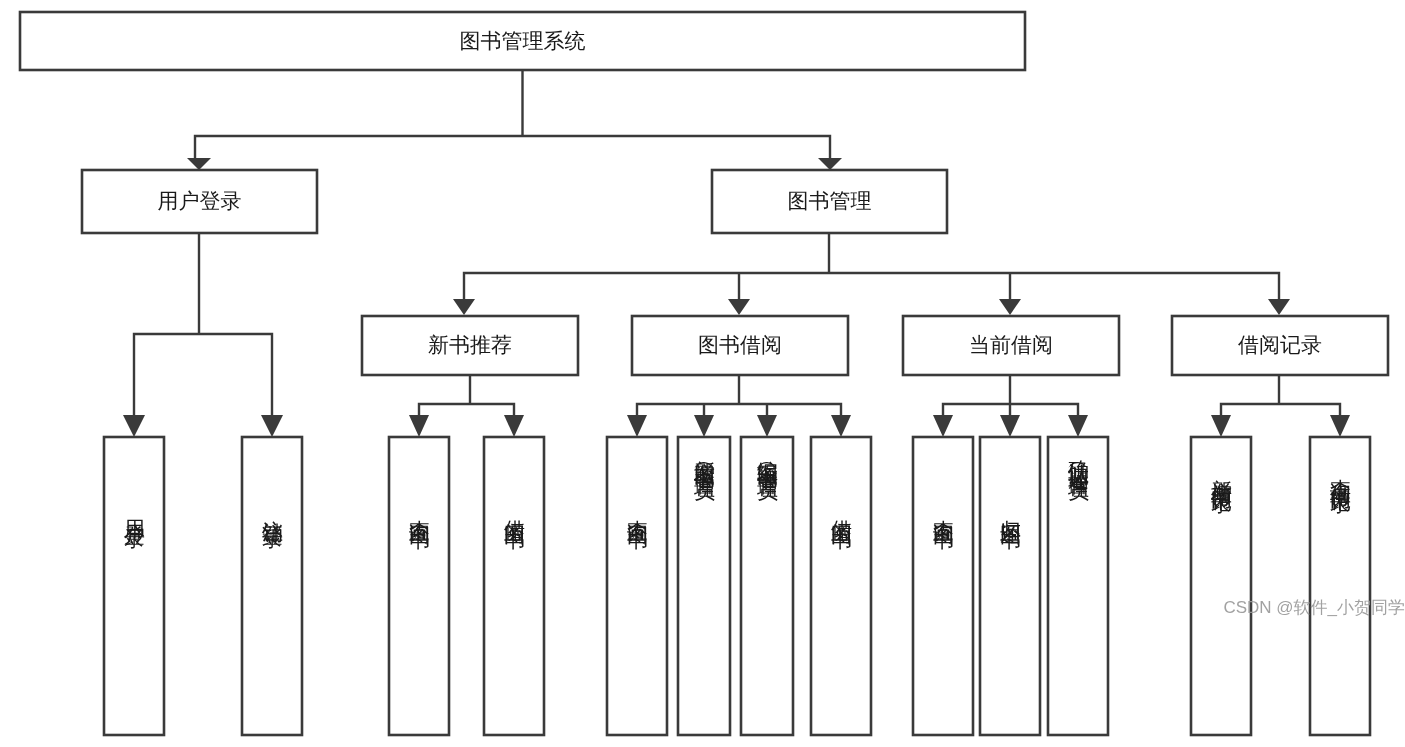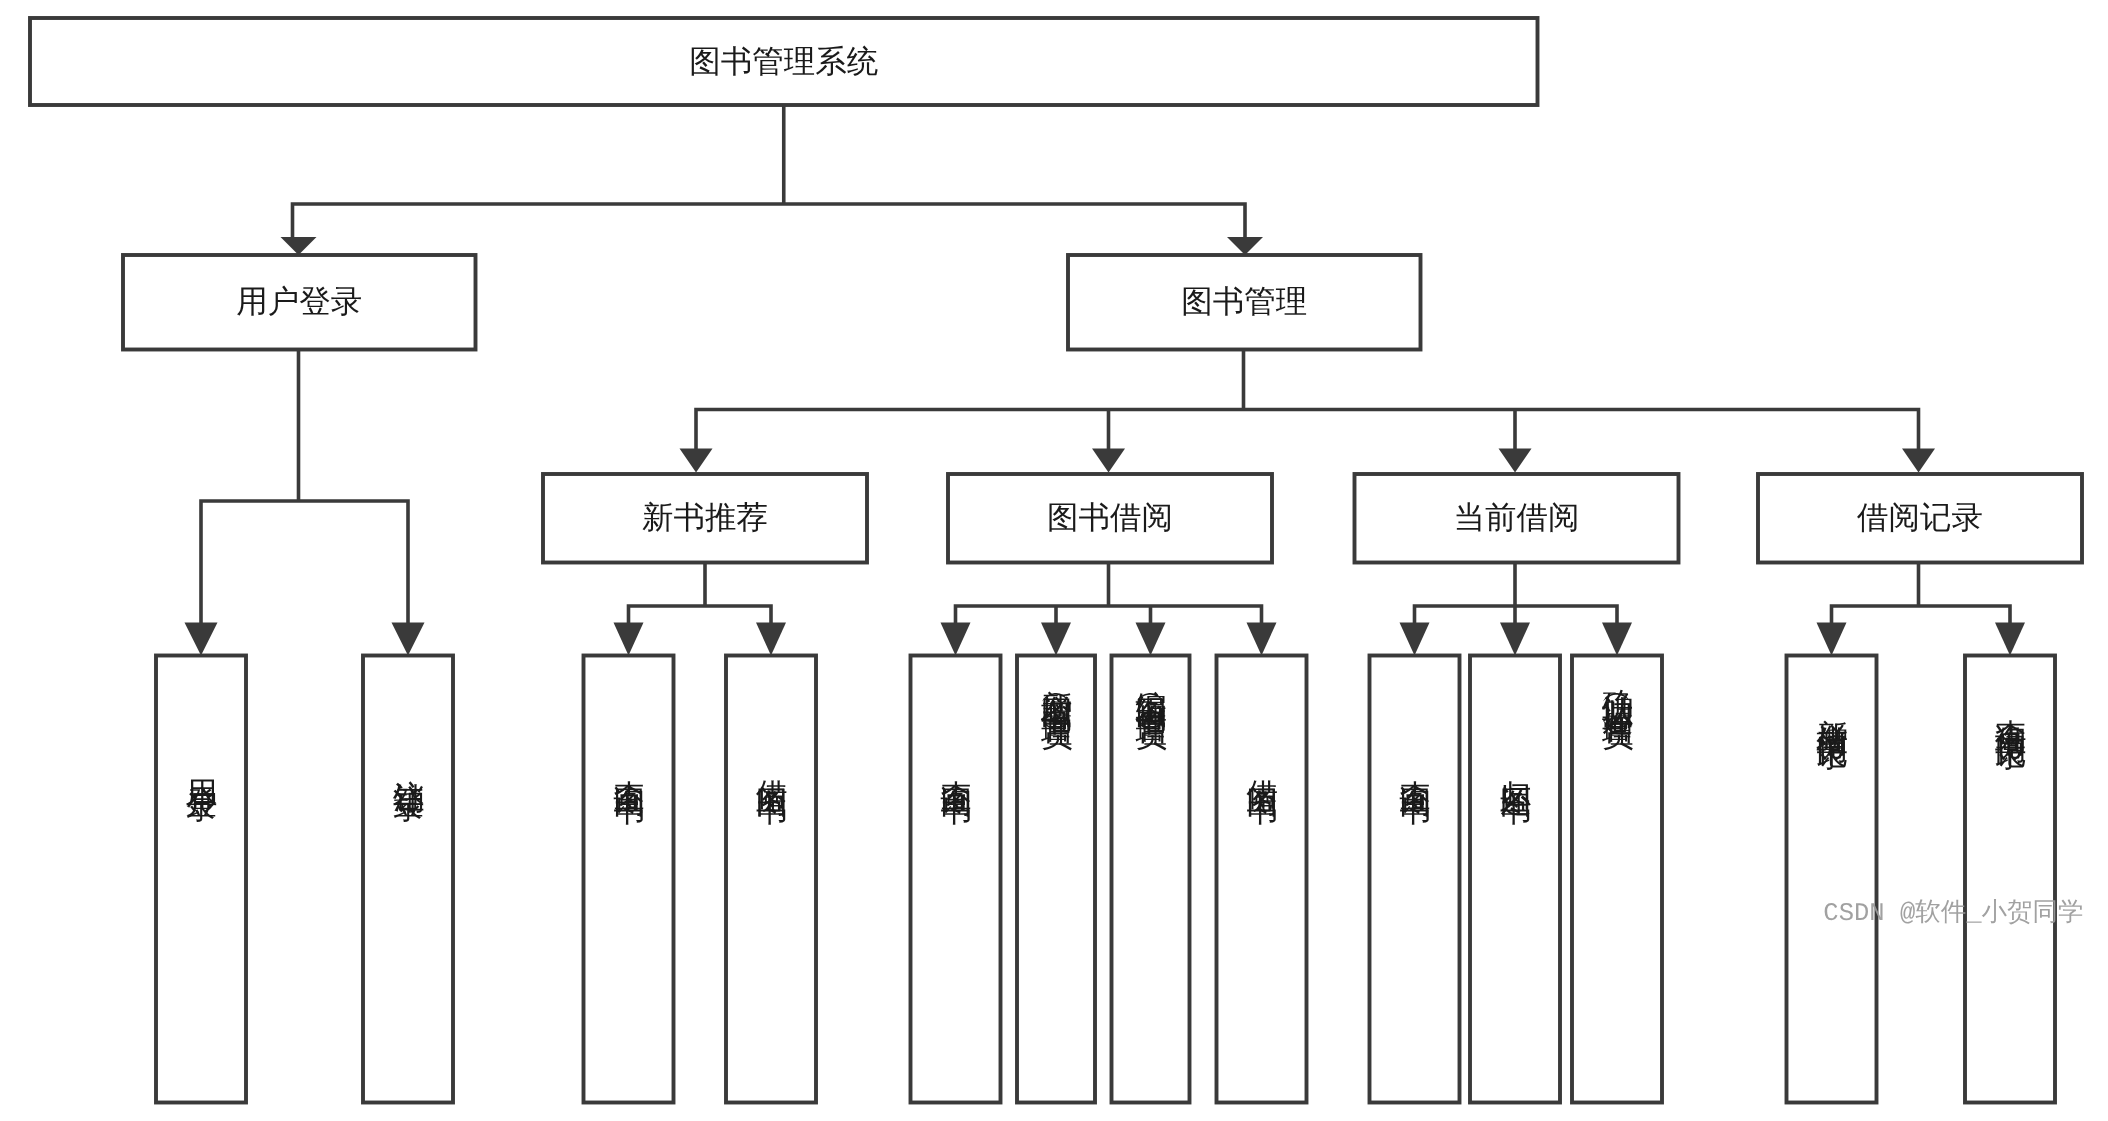--- a/index.html
+++ b/index.html
@@ -58,23 +58,23 @@
     line-height: 1;
     letter-spacing: 3px;
     color: #1a1a1a;
     white-space: nowrap;
     text-align: center;
     pointer-events: none;
     transform: translateX(-50%);
   }
   .watermark {
     position: absolute;
-    right: 16px;
+    right: 0;
     bottom: 6px;
-    font-family: Liberation Mono, monospace;
+    font-family: Liberation Sans, sans-serif;
     font-size: 17px;
     color: #9a9a9a;
     white-space: nowrap;
     opacity: 0.92;
   }
 </style>
 </head>
 <body>
 
 <div id="diagram-root">

